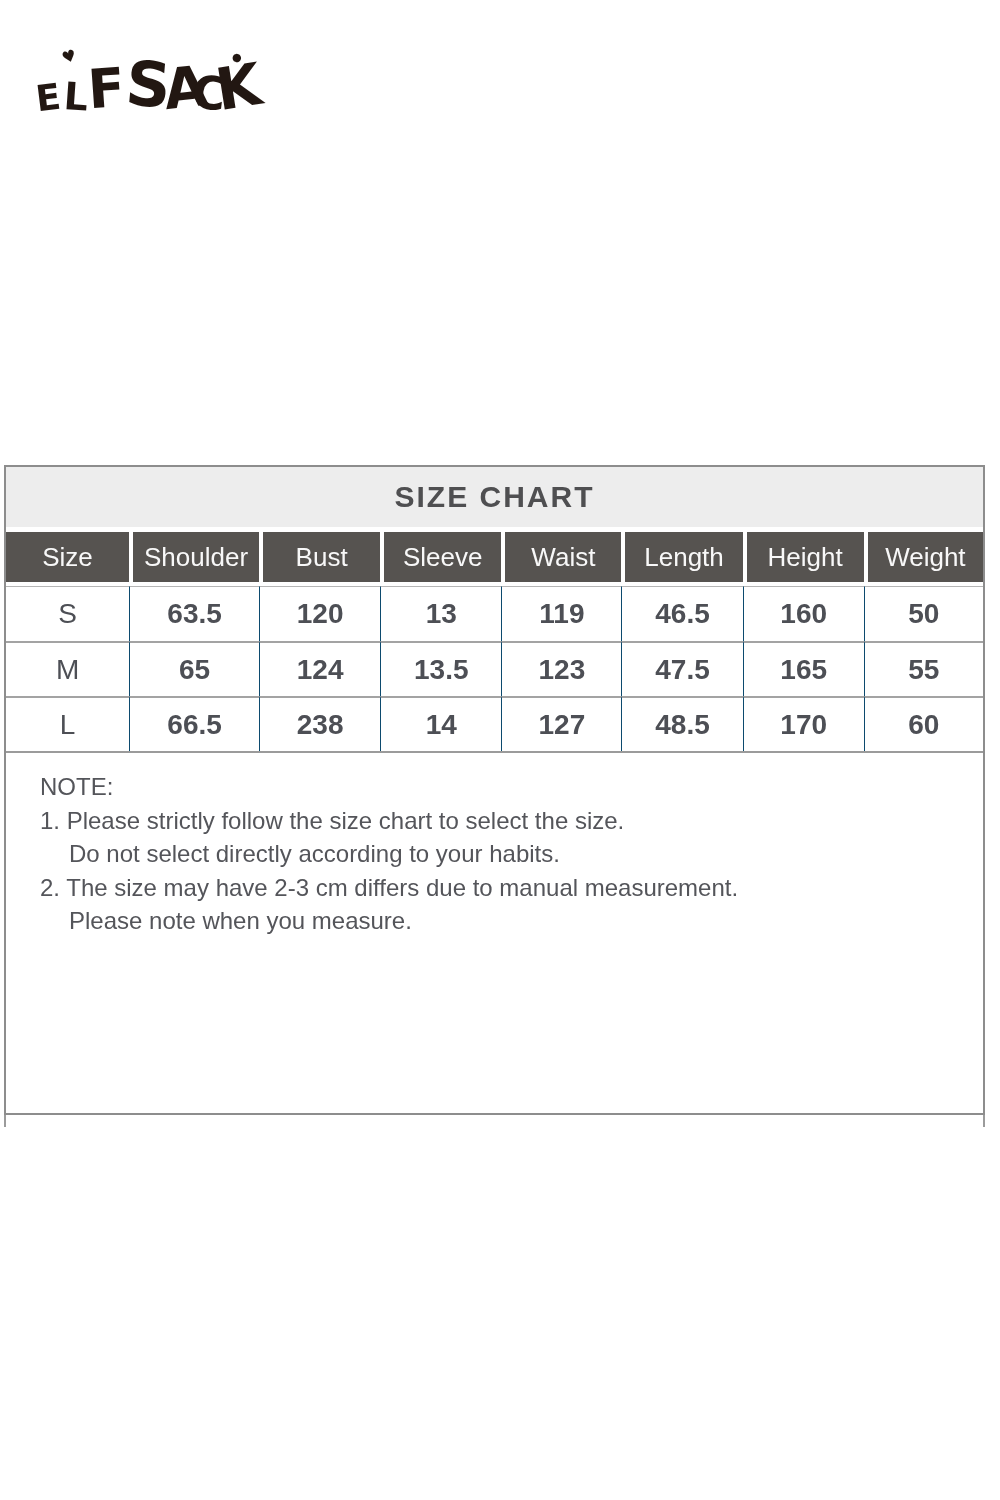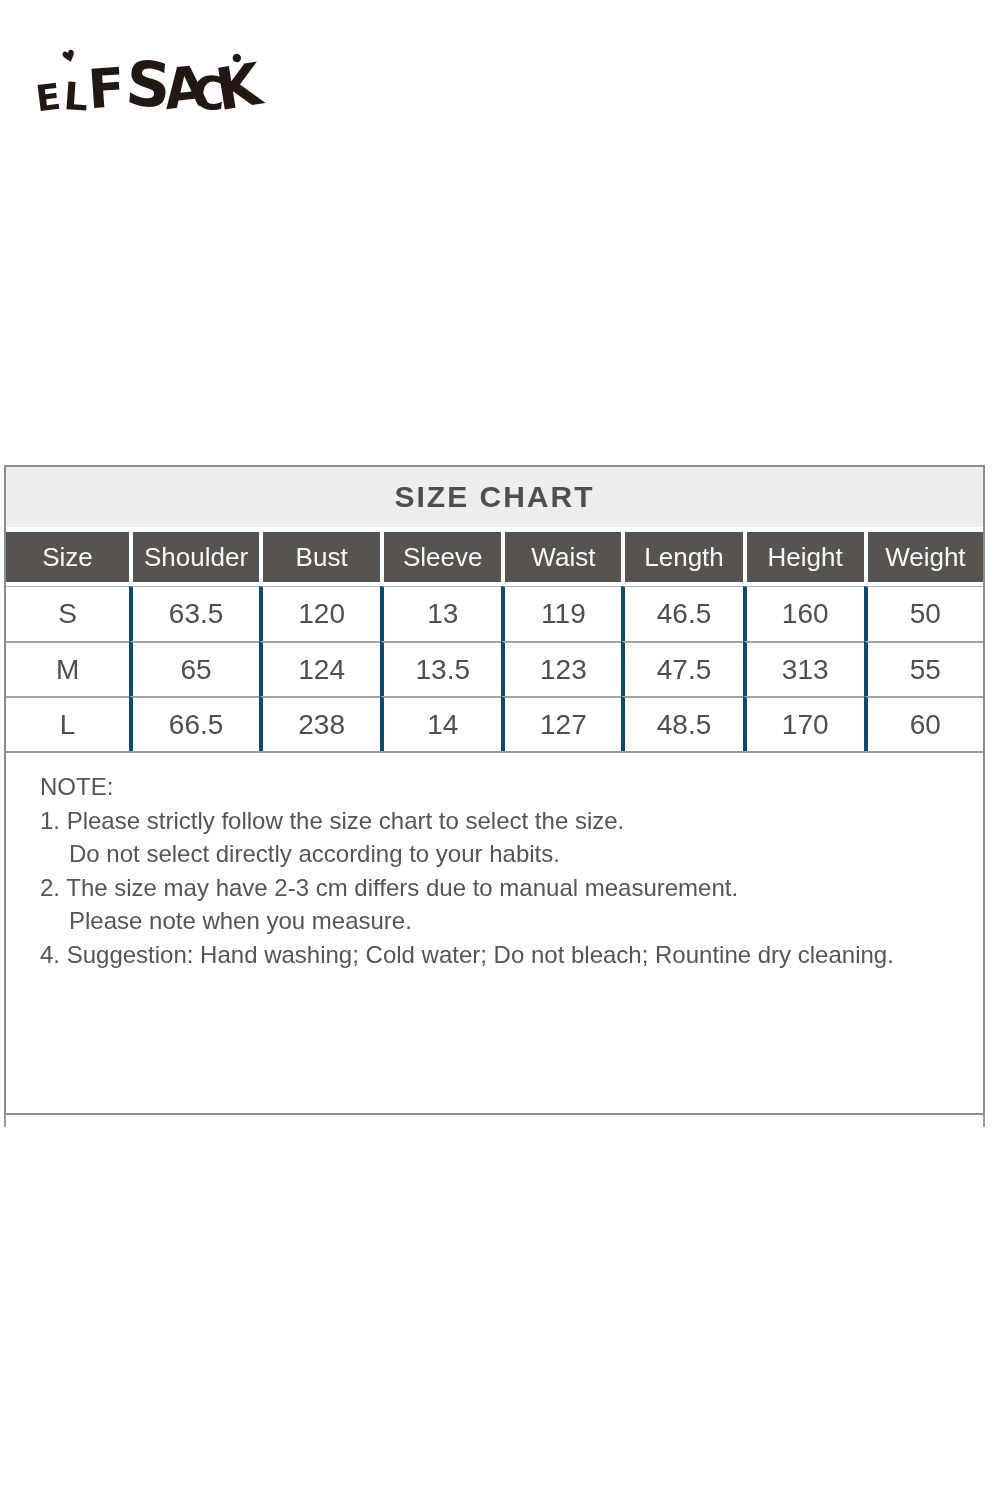--- a/index.html
+++ b/index.html
@@ -42,21 +42,21 @@
   table.size-table { width:100%; border-collapse:separate; border-spacing:0; table-layout:fixed; }
   .size-table th {
     background:#565350; color:#f8f8f8; font-weight:normal; font-size:26px;
     height:50px; border-bottom:4px solid #ffffff; text-align:center; padding:0;
   }
   .size-table th + th { border-left:4px solid #ffffff; }
   .size-table td {
     text-align:center; font-size:28px; color:#4d4f55; height:53px;
     border-top:2px solid #a3a3a3; padding:0; background:#ffffff;
   }
-  .size-table td + td { border-left:4px solid #0c4a6e; }
+  .size-table td + td { border-left:1px solid #0c4a6e;font-weight:bold; }
   .size-table tbody tr:first-child td { border-top:1px solid #b5b5b5; height:54px; }
 
   .note {
     border-top:2px solid #9b9b9b; height:362px; box-sizing:border-box;
     padding:17px 34px 0 34px; font-size:24px; line-height:33.5px; color:#54555a;
   }
   .note-line.indent { padding-left:29px; }
 
   .next-sliver {
     height:12px; border-left:2px solid #9b9b9b; border-right:2px solid #9b9b9b;
@@ -119,21 +119,21 @@
             <td>160</td>
             <td>50</td>
           </tr>
           <tr>
             <td>M</td>
             <td>65</td>
             <td>124</td>
             <td>13.5</td>
             <td>123</td>
             <td>47.5</td>
-            <td>313</td>
+            <td>165</td>
             <td>55</td>
           </tr>
           <tr>
             <td>L</td>
             <td>66.5</td>
             <td>238</td>
             <td>14</td>
             <td>127</td>
             <td>48.5</td>
             <td>170</td>
@@ -141,20 +141,19 @@
           </tr>
         </tbody>
       </table>
 
       <div class="note">
         <div class="note-line">NOTE:</div>
         <div class="note-line">1. Please strictly follow the size chart to select the size.</div>
         <div class="note-line indent">Do not select directly according to your habits.</div>
         <div class="note-line">2. The size may have 2-3 cm differs due to manual measurement.</div>
         <div class="note-line indent">Please note when you measure.</div>
-        <div class="note-line">4. Suggestion: Hand washing; Cold water; Do not bleach; Rountine dry cleaning.</div>
       </div>
     </div>
 
     <div class="next-sliver"></div>
   </div>
 
 </div>
 
 </body></html>

